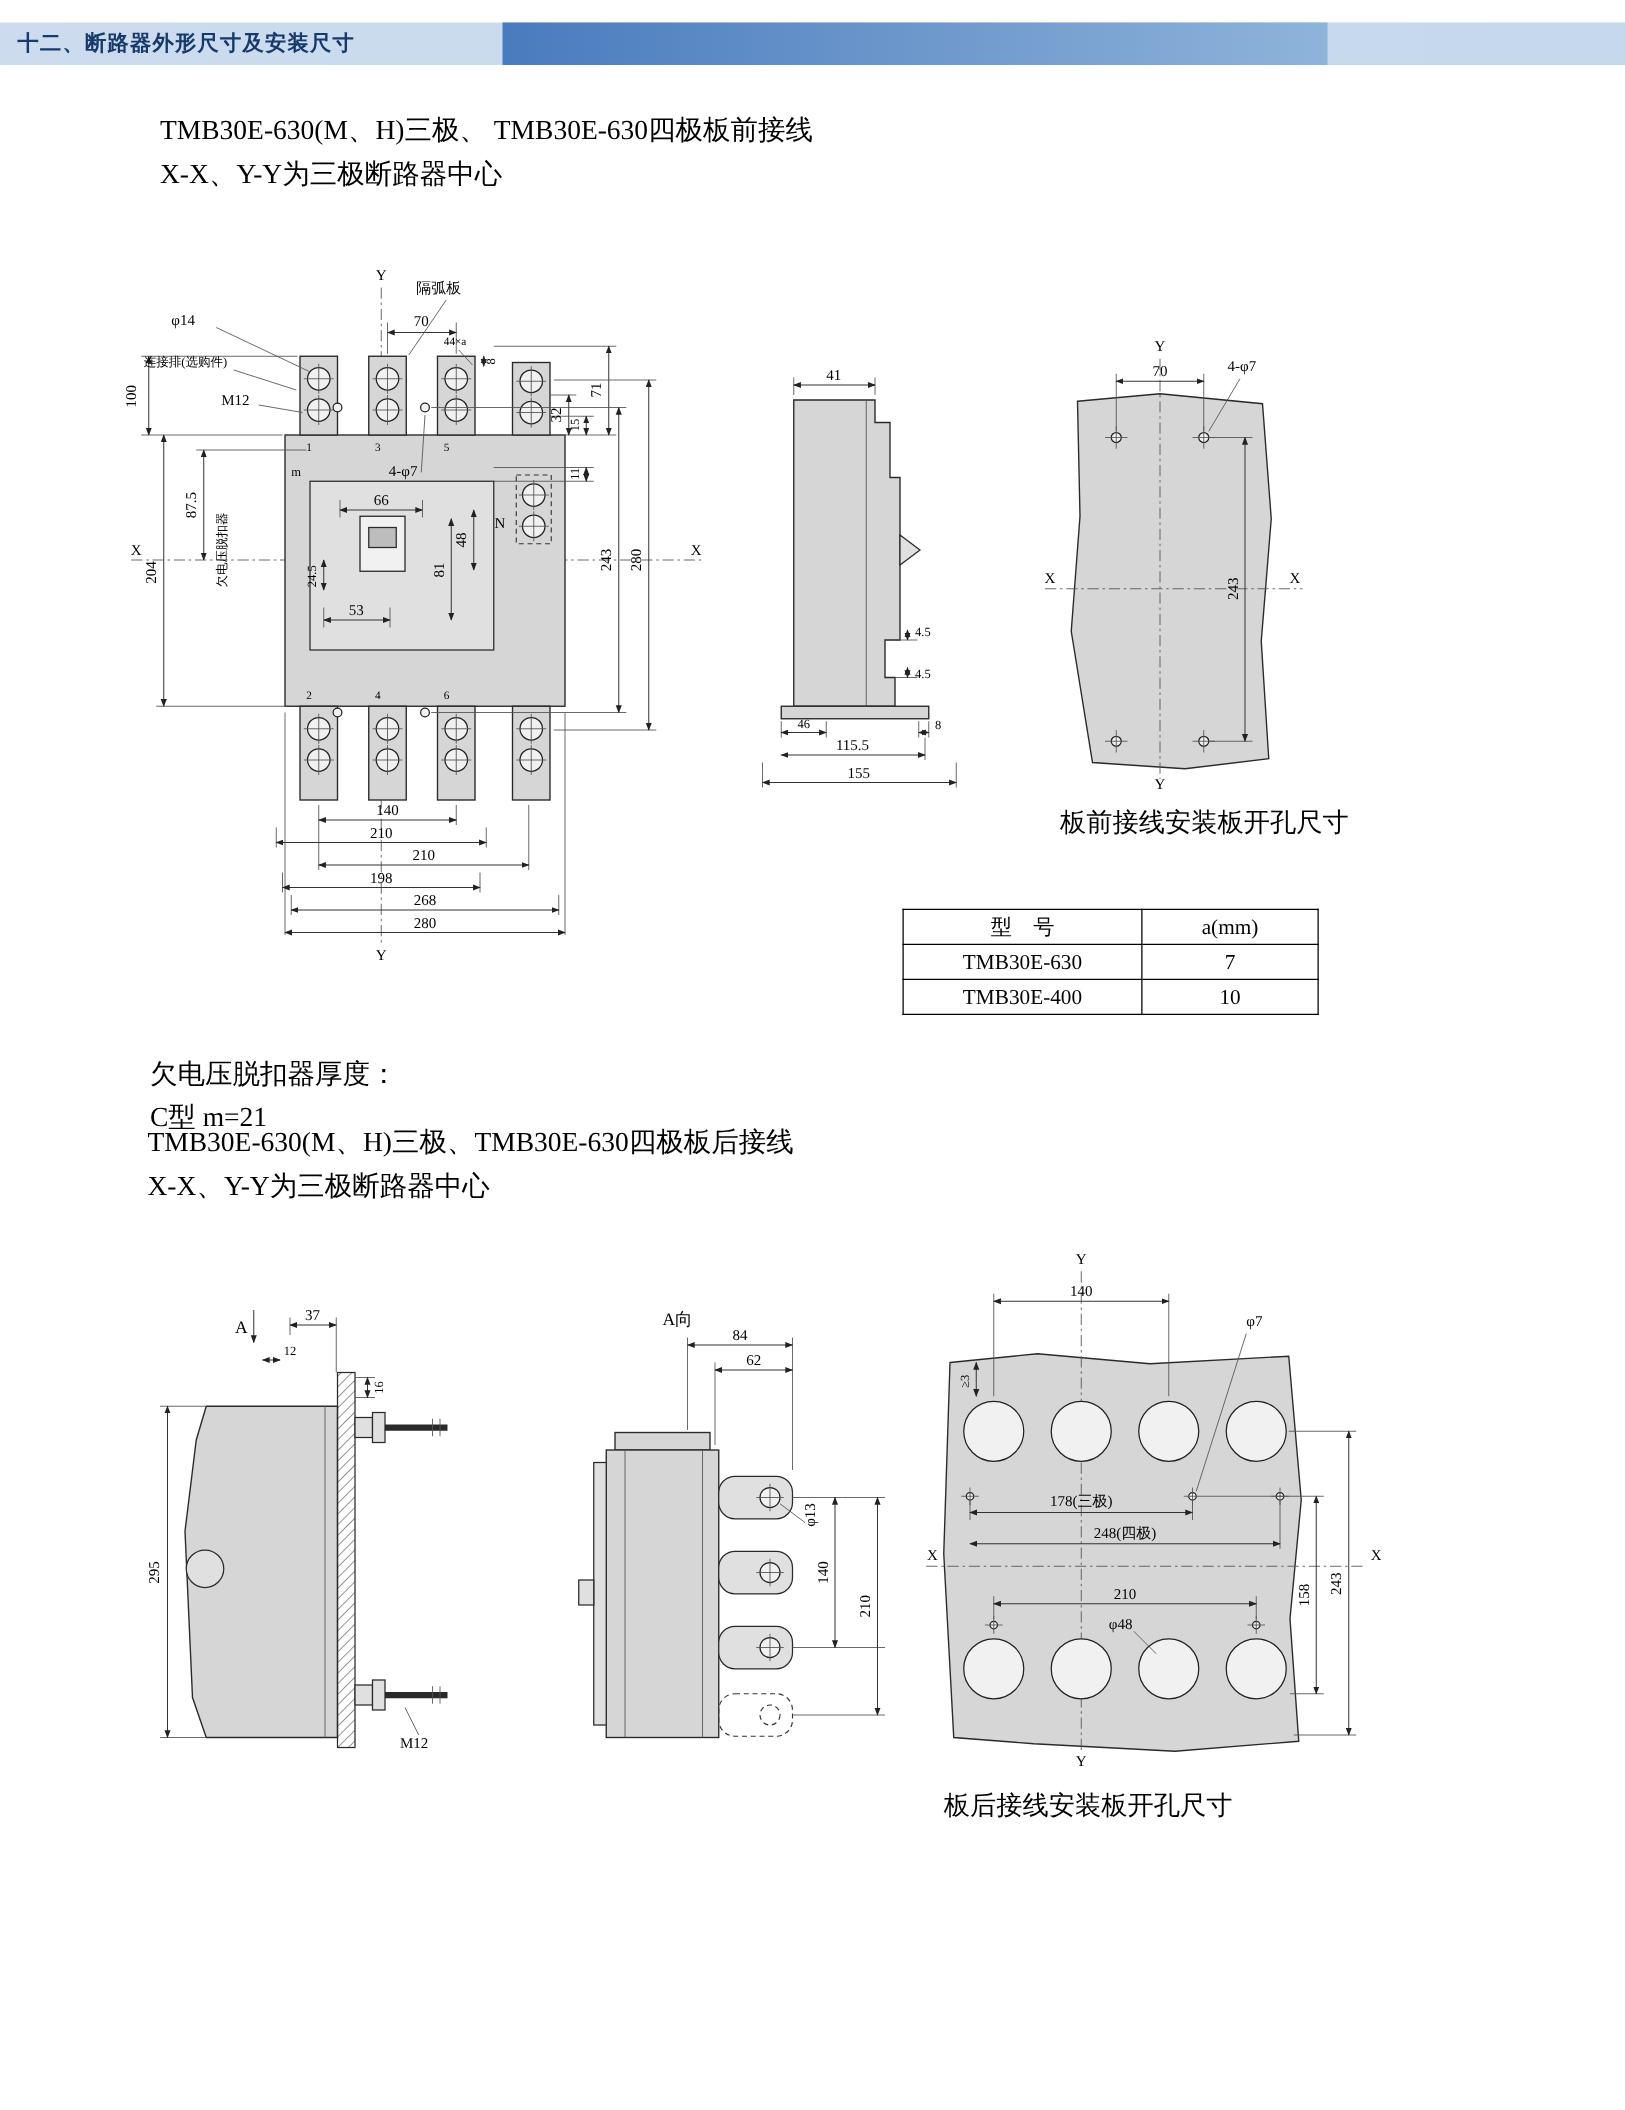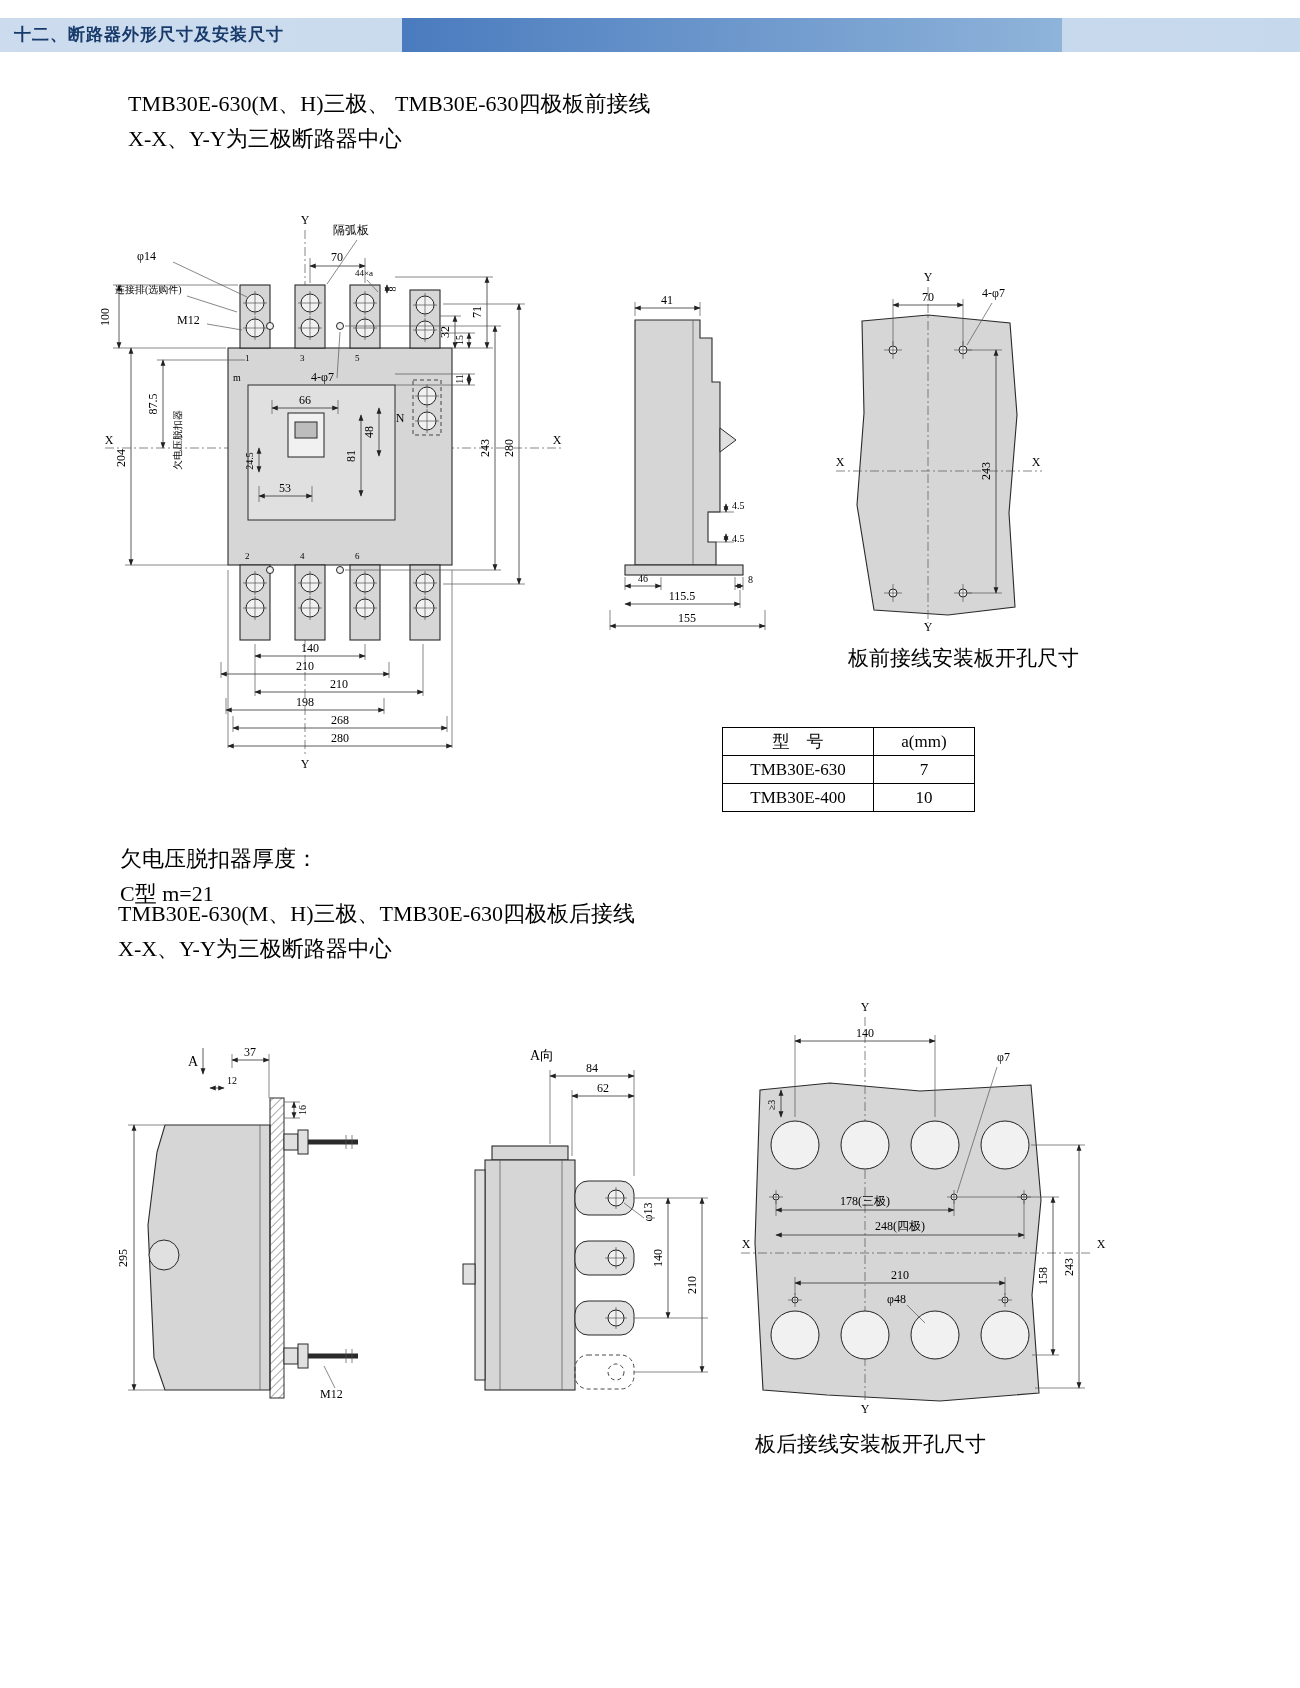--- a/index.html
+++ b/index.html
@@ -6,21 +6,21 @@
   .page{position:relative;width:1300px;height:1688px;background:#ffffff;overflow:hidden;
         font-family:"Liberation Serif","DejaVu Serif",serif;color:#000;}
   .abs{position:absolute;}
   .header-band{left:0;top:18px;width:1300px;height:34px;background:linear-gradient(90deg,#ccdcee,#c6d8ec);}
   .header-accent{left:402px;top:18px;width:660px;height:34px;background:linear-gradient(90deg,#4a7bbe,#8fb4da);}
   .header-title{left:14px;top:18px;height:34px;line-height:34px;font-size:17px;font-weight:bold;color:#173a6b;
         font-family:"Liberation Sans","DejaVu Sans",sans-serif;letter-spacing:1px;}
   .tblock div{font-size:22px;line-height:35px;white-space:nowrap;}
   .caption{font-size:21px;white-space:nowrap;}
   .spec-table{border-collapse:collapse;font-size:17px;}
-  .spec-table th,.spec-table td{border:1px solid #000;text-align:center;font-weight:normal;padding:1px 2px;height:25px;}
+  .spec-table th,.spec-table td{border:1px solid #000;text-align:center;font-weight:normal;padding:1px 22px;height:25px;}
   .spec-table .c1{width:146px;} .spec-table .c2{width:96px;}
   
   svg{overflow:visible;}
   .ol{fill:#d6d6d6;stroke:#2a2a2a;stroke-width:1.1;}
   .ol2{fill:#e0e0e0;stroke:#2a2a2a;stroke-width:1;}
   .wh{fill:#f1f1f1;stroke:#222;stroke-width:1;}
   .thin{stroke:#555;stroke-width:.7;fill:none;}
   .dim{stroke:#333;stroke-width:.8;fill:none;}
   .cl{stroke:#555;stroke-width:.7;fill:none;stroke-dasharray:9 3 2 3;}
   .dash{stroke:#333;stroke-width:.9;fill:none;stroke-dasharray:4 3;}

